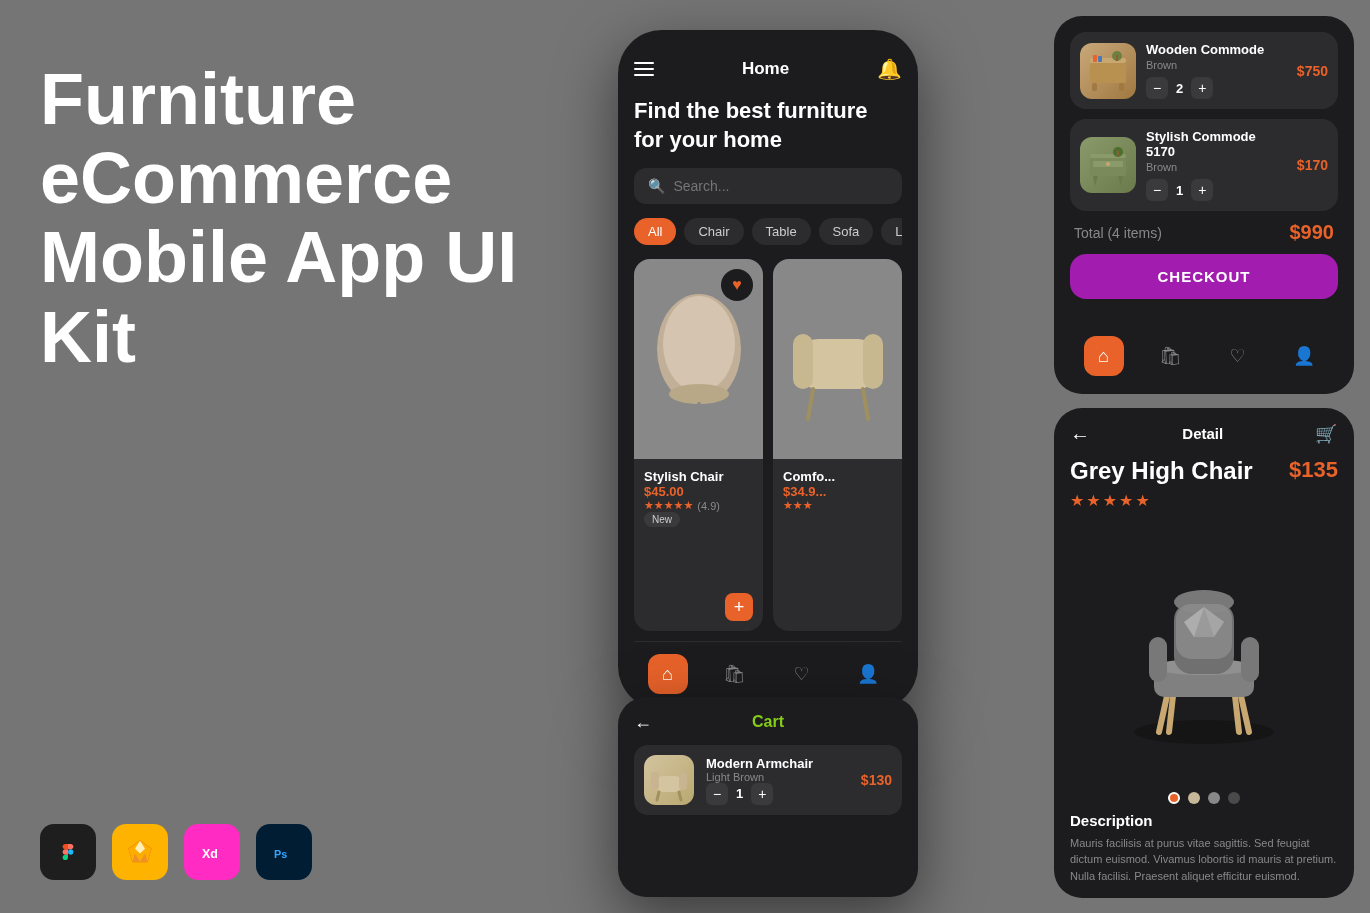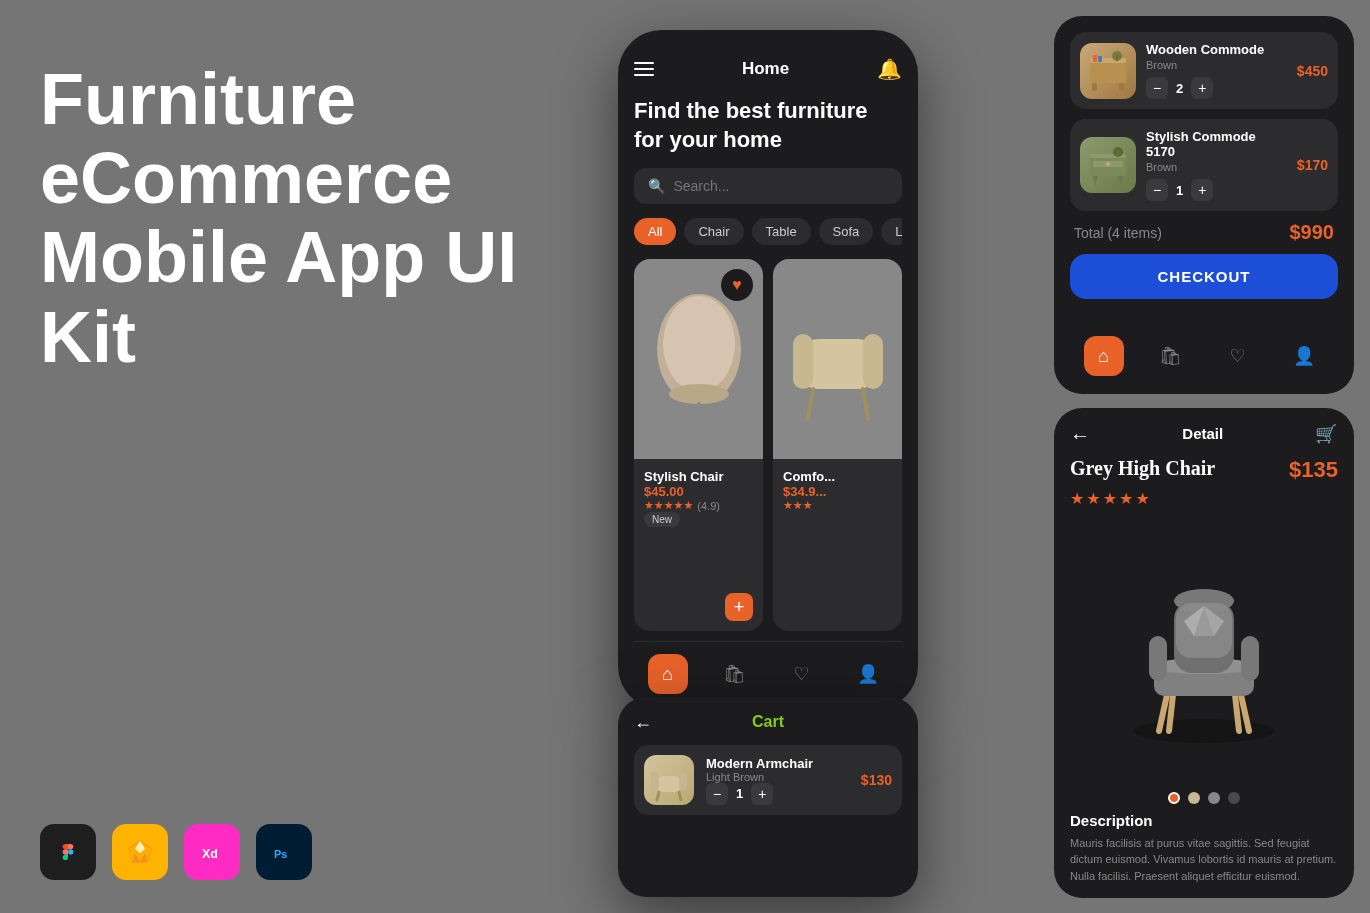--- a/index.html
+++ b/index.html
@@ -316,21 +316,21 @@
       display: flex;
       justify-content: space-between;
       align-items: center;
       padding: 0 4px;
     }
     .total-label { color: #888; font-size: 14px; }
     .total-price { color: #e8622a; font-size: 20px; font-weight: 700; }
 
     
     .checkout-btn {
-      background: #1d4ed8;
+      background: #a21caf;
       border-radius: 16px;
       padding: 14px;
       text-align: center;
       color: #fff;
       font-size: 15px;
       font-weight: 700;
       letter-spacing: 1px;
       cursor: pointer;
     }
 
@@ -366,21 +366,21 @@
     .back-btn { color: #fff; font-size: 20px; cursor: pointer; }
     .detail-title-bar { color: #fff; font-size: 15px; font-weight: 600; }
     .cart-icon-btn { color: #fff; font-size: 18px; cursor: pointer; }
 
     .detail-product-row {
       display: flex;
       justify-content: space-between;
       align-items: flex-start;
       margin-bottom: 6px;
     }
-    .detail-product-name { color: #fff; font-size: 20px; font-weight: 700; font-family: Liberation Serif, serif; }
+    .detail-product-name { color: #fff; font-size: 24px; font-weight: 700; }
     .detail-product-price { color: #e8622a; font-size: 22px; font-weight: 700; margin-left: 10px; }
     .detail-stars { color: #e8622a; font-size: 16px; letter-spacing: 2px; }
 
     .detail-img-area {
       flex: 1;
       display: flex;
       align-items: center;
       justify-content: center;
       position: relative;
       margin: 8px 0;
@@ -644,21 +644,21 @@
     </div>
     <div class="cart-item-info">
       <div class="cart-item-name">Wooden Commode</div>
       <div class="cart-item-sub">Brown</div>
       <div class="qty-control">
         <div class="qty-btn">−</div>
         <span class="qty-val">2</span>
         <div class="qty-btn">+</div>
       </div>
     </div>
-    <div class="cart-item-price">$450</div>
+    <div class="cart-item-price">$750</div>
   </div>
 
   <div class="cart-item">
     <div class="cart-item-img stylish-commode-img">
       <svg width="46" height="46" viewBox="0 0 46 46">
 
         <rect x="5" y="12" width="36" height="4" rx="2" fill="#8a9a6a"></rect>
         <rect x="5" y="16" width="36" height="18" rx="2" fill="#7a8a5a"></rect>
 
         <polygon points="8,34 13,34 10,44" fill="#6a7a4a"></polygon>

